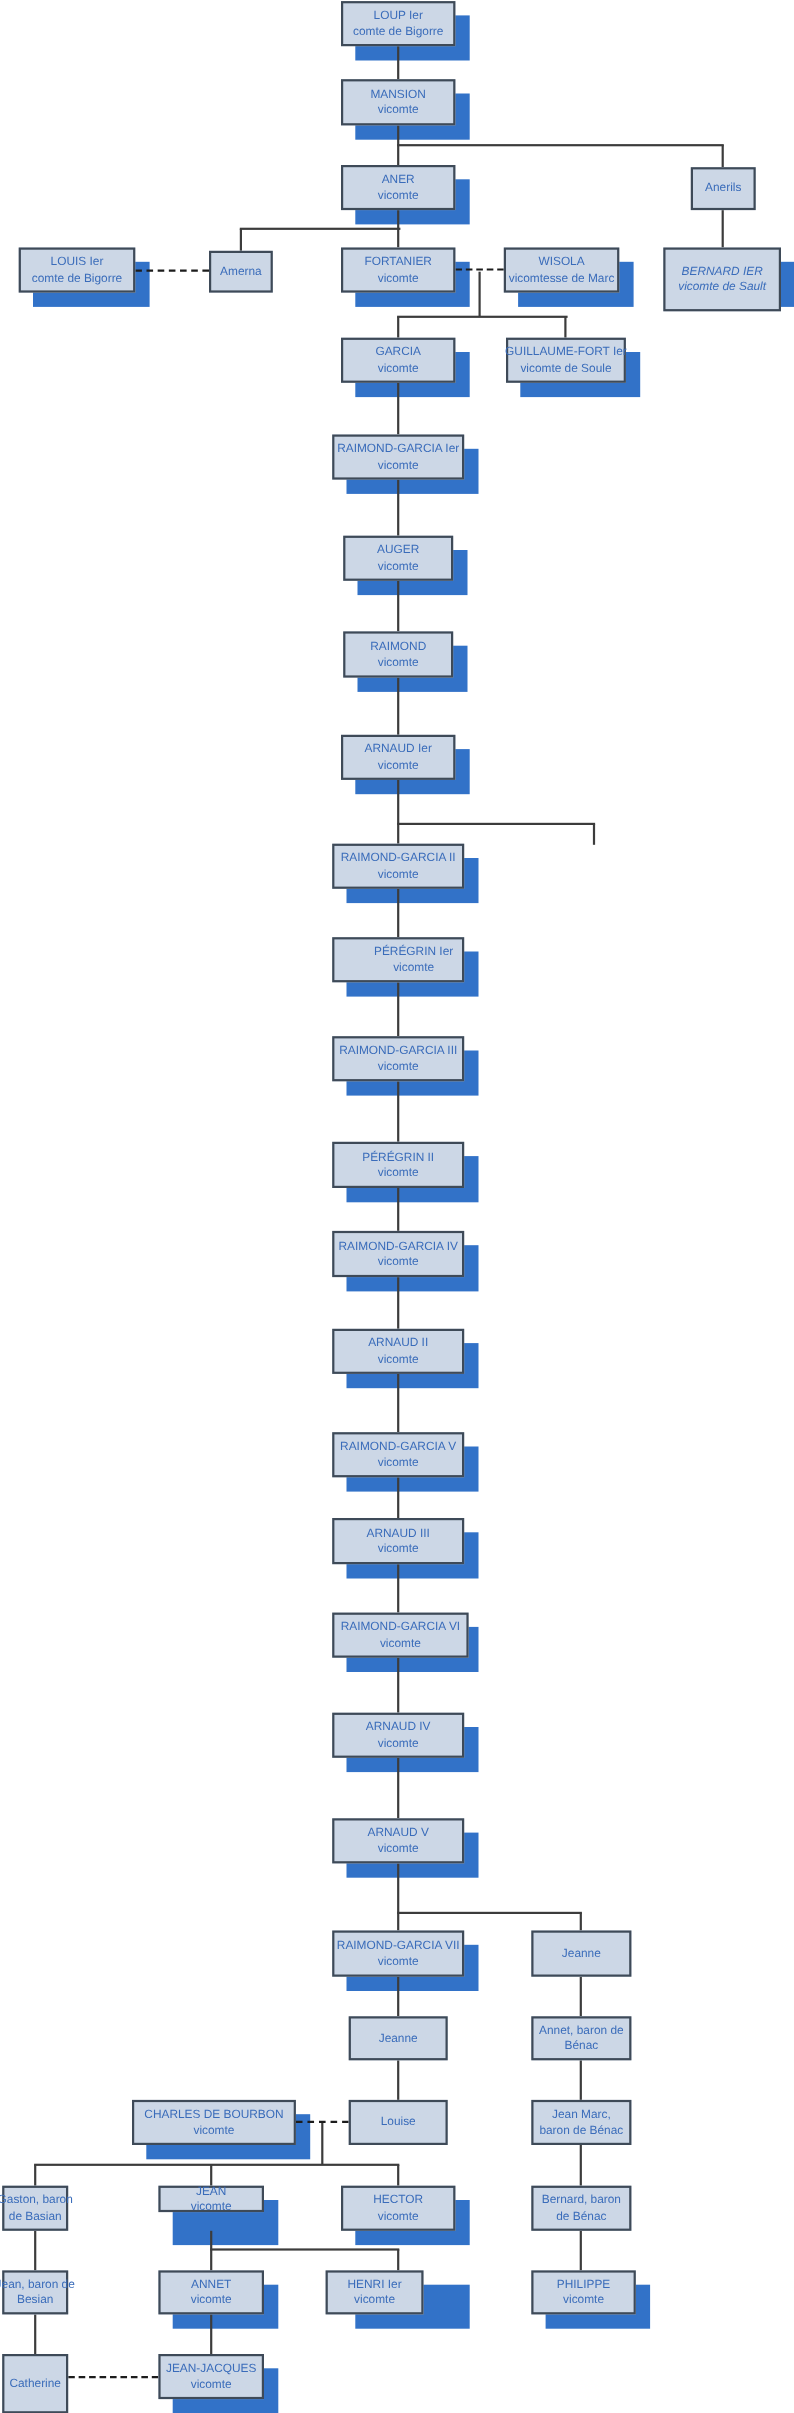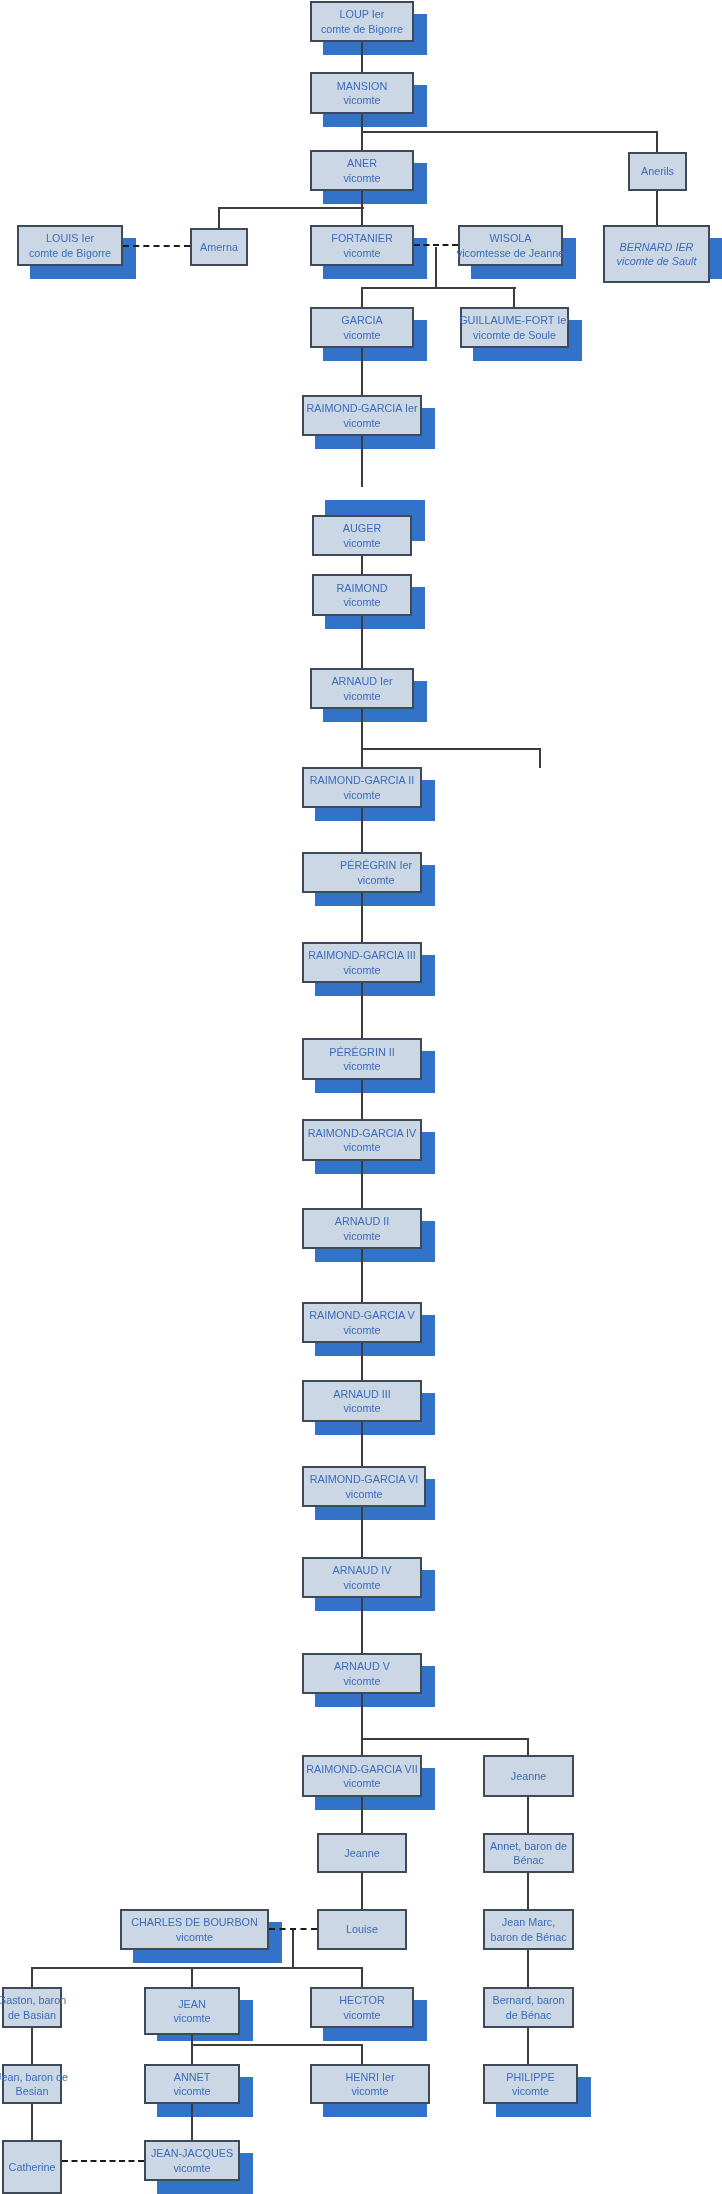--- a/index.html
+++ b/index.html
@@ -132,39 +132,39 @@
     </div>
     <div class="node" style="left: 190px; top: 228px; width: 58px; height: 38px;">
       <span class="nm">Amerna</span>
     </div>
     <div class="node" style="left: 310px; top: 225px; width: 104px; height: 41px;">
       <span class="nm">FORTANIER</span>
       <span class="tt">vicomte</span>
     </div>
     <div class="node" style="left: 458px; top: 225px; width: 105px; height: 41px;">
       <span class="nm">WISOLA</span>
-      <span class="tt">vicomtesse de Jeanne</span>
+      <span class="tt">vicomtesse de Marc</span>
     </div>
     <div class="node" style="left: 603px; top: 225px; width: 107px; height: 58px; font-style: italic;">
       <span class="nm">BERNARD IER</span>
       <span class="tt">vicomte de Sault</span>
     </div>
     <div class="node" style="left: 310px; top: 307px; width: 104px; height: 41px;">
       <span class="nm">GARCIA</span>
       <span class="tt">vicomte</span>
     </div>
     <div class="node" style="left: 460px; top: 307px; width: 109px; height: 41px;">
       <span class="nm">GUILLAUME-FORT Ier</span>
       <span class="tt">vicomte de Soule</span>
     </div>
     <div class="node" style="left: 302px; top: 395px; width: 120px; height: 41px;">
       <span class="nm">RAIMOND-GARCIA Ier</span>
       <span class="tt">vicomte</span>
     </div>
-    <div class="node" style="left: 312px; top: 487px; width: 100px; height: 41px; margin-top: 28px;">
+    <div class="node" style="left: 312px; top: 487px; width: 100px; height: 41px;">
       <span class="nm">AUGER</span>
       <span class="tt">vicomte</span>
     </div>
     <div class="node" style="left: 312px; top: 574px; width: 100px; height: 42px;">
       <span class="nm">RAIMOND</span>
       <span class="tt">vicomte</span>
     </div>
     <div class="node" style="left: 310px; top: 668px; width: 104px; height: 41px;">
       <span class="nm">ARNAUD Ier</span>
       <span class="tt">vicomte</span>
@@ -235,41 +235,41 @@
       <span class="nm">Louise</span>
     </div>
     <div class="node" style="left: 483px; top: 1909px; width: 91px; height: 41px;">
       <span class="nm">Jean Marc,
 baron de Bénac</span>
     </div>
     <div class="node" style="left: 2px; top: 1987px; width: 60px; height: 41px;">
       <span class="nm">Gaston, baron
 de Basian</span>
     </div>
-    <div class="node" style="left: 144px; top: 1987px; width: 96px; height: 48px;">
+    <div class="node" style="left: 144px; top: 1987px; width: 96px; height: 24px;">
       <span class="nm">JEAN</span>
       <span class="tt">vicomte</span>
     </div>
     <div class="node" style="left: 310px; top: 1987px; width: 104px; height: 41px; justify-content: center;">
       <span class="nm">HECTOR</span>
       <span class="tt">vicomte</span>
     </div>
     <div class="node" style="left: 483px; top: 1987px; width: 91px; height: 41px;">
       <span class="nm">Bernard, baron
 de Bénac</span>
     </div>
     <div class="node" style="left: 2px; top: 2064px; width: 60px; height: 40px;">
       <span class="nm">Jean, baron de
 Besian</span>
     </div>
     <div class="node" style="left: 144px; top: 2064px; width: 96px; height: 40px;">
       <span class="nm">ANNET</span>
       <span class="tt">vicomte</span>
     </div>
-    <div class="node" style="left: 310px; top: 2064px; width: 120px; height: 40px;">
+    <div class="node" style="left: 296px; top: 2064px; width: 89px; height: 40px;">
       <span class="nm">HENRI Ier</span>
       <span class="tt">vicomte</span>
     </div>
     <div class="node" style="left: 483px; top: 2064px; width: 95px; height: 40px;">
       <span class="nm">PHILIPPE</span>
       <span class="tt">vicomte</span>
     </div>
     <div class="node" style="left: 2px; top: 2140px; width: 60px; height: 54px;">
       <span class="nm">Catherine</span>
     </div>

